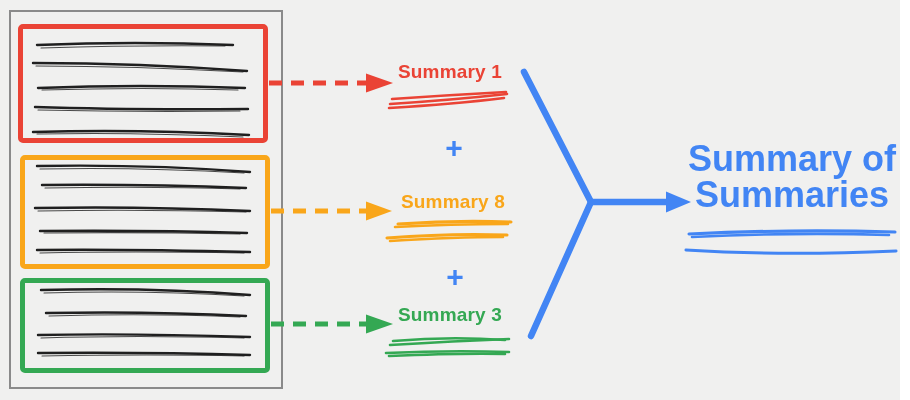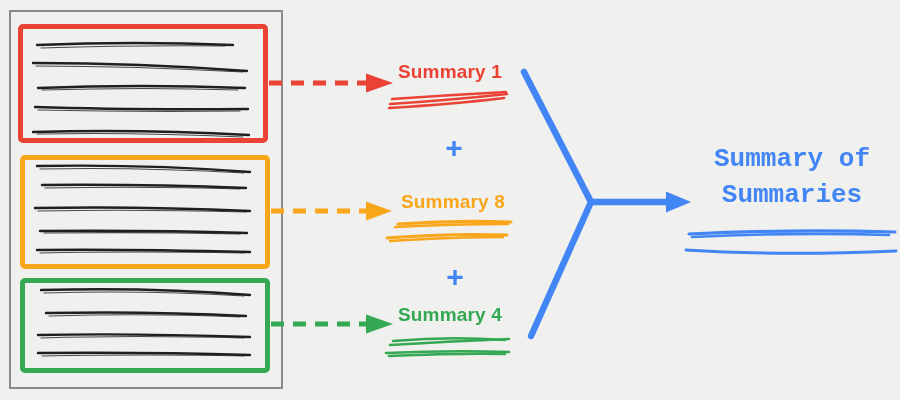--- a/index.html
+++ b/index.html
@@ -77,25 +77,24 @@
     color: var(--c-blue, #4285F4);
   }
   .plus-1 { left: 434px; top: 133px; }
   .plus-2 { left: 435px; top: 262px; }
 
   .final-title {
     position: absolute;
     left: 683px; top: 141px;
     width: 218px;
     text-align: center;
-    font-size: 26px;
+    font-size: 36px;
     font-weight: 700;
     line-height: 36px;
     color: var(--c-blue, #4285F4);
-    font-family: Liberation Mono, monospace;
   }
 </style>
 </head>
 <body>
 
 <div class="stage">
 
   <div class="doc-frame"></div>
   <div class="section-box section-red"></div>
   <div class="section-box section-orange"></div>
@@ -180,20 +179,20 @@
 
     <g>
       <path class="scrib scrib-thick stroke-blue" d="M689 234 Q790 229 895 232"></path>
       <path class="scrib stroke-blue" d="M692 237 Q795 232 889 235"></path>
       <path class="scrib scrib-thick stroke-blue" d="M686 250 Q780 256 896 251"></path>
     </g>
   </svg>
 
   <div class="summary-label label-red">Summary 1</div>
   <div class="summary-label label-orange">Summary 8</div>
-  <div class="summary-label label-green">Summary 4</div>
+  <div class="summary-label label-green">Summary 3</div>
 
   <div class="plus-sign plus-1">+</div>
   <div class="plus-sign plus-2">+</div>
 
   <div class="final-title">Summary of Summaries</div>
 
 </div>
 
 </body></html>

